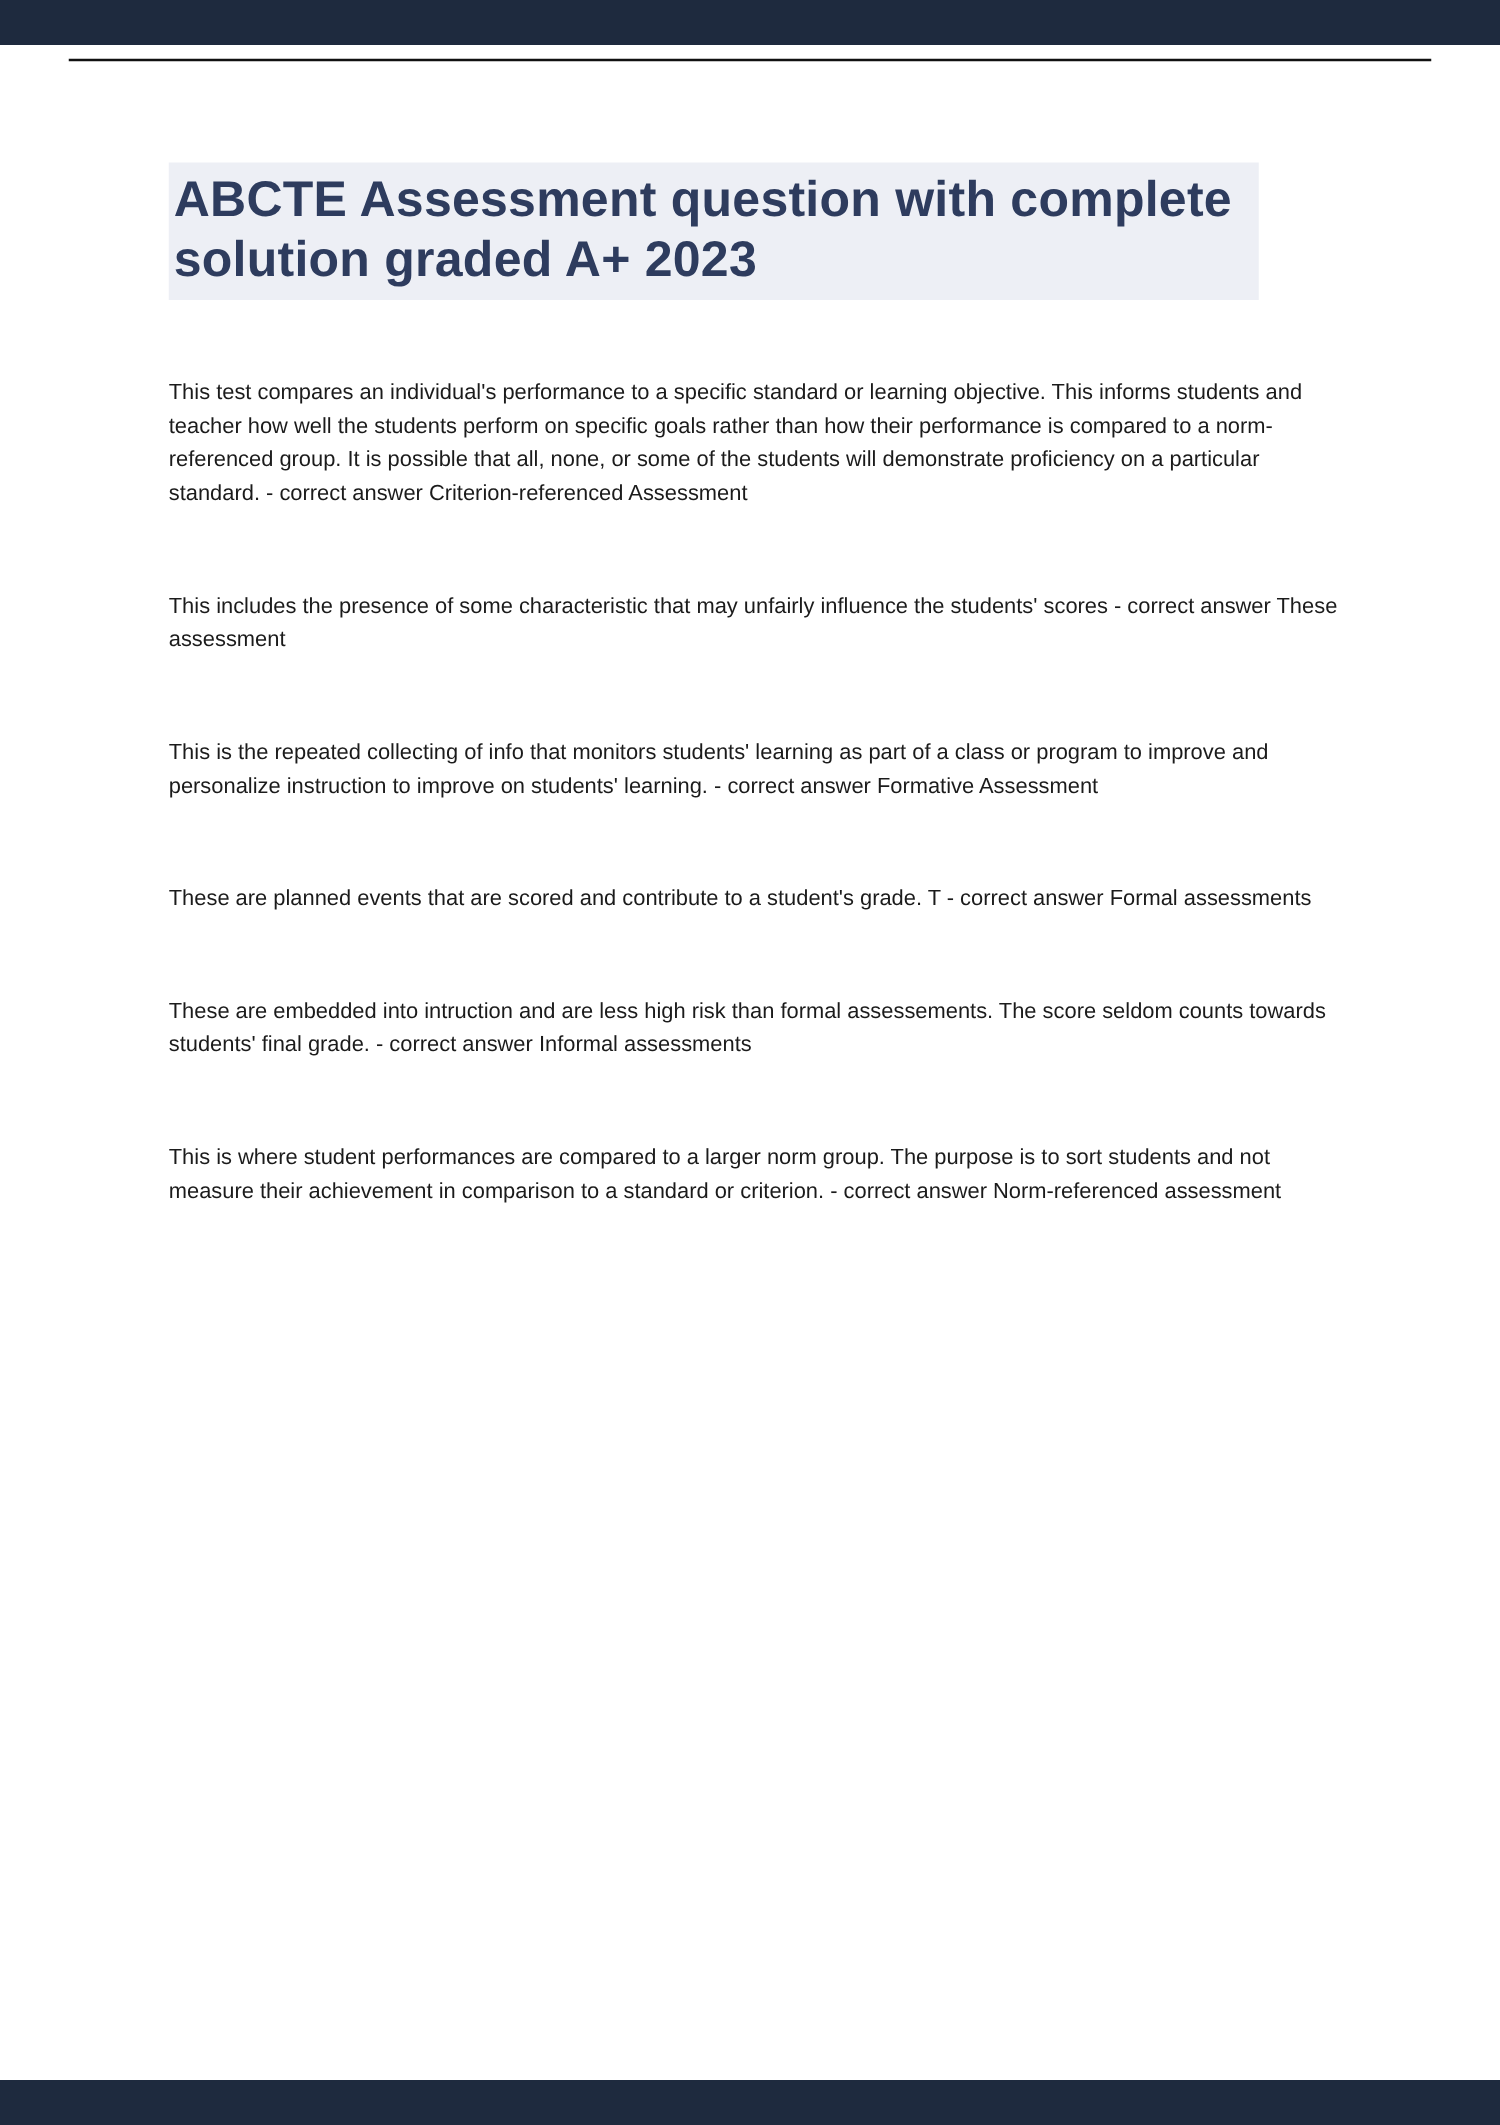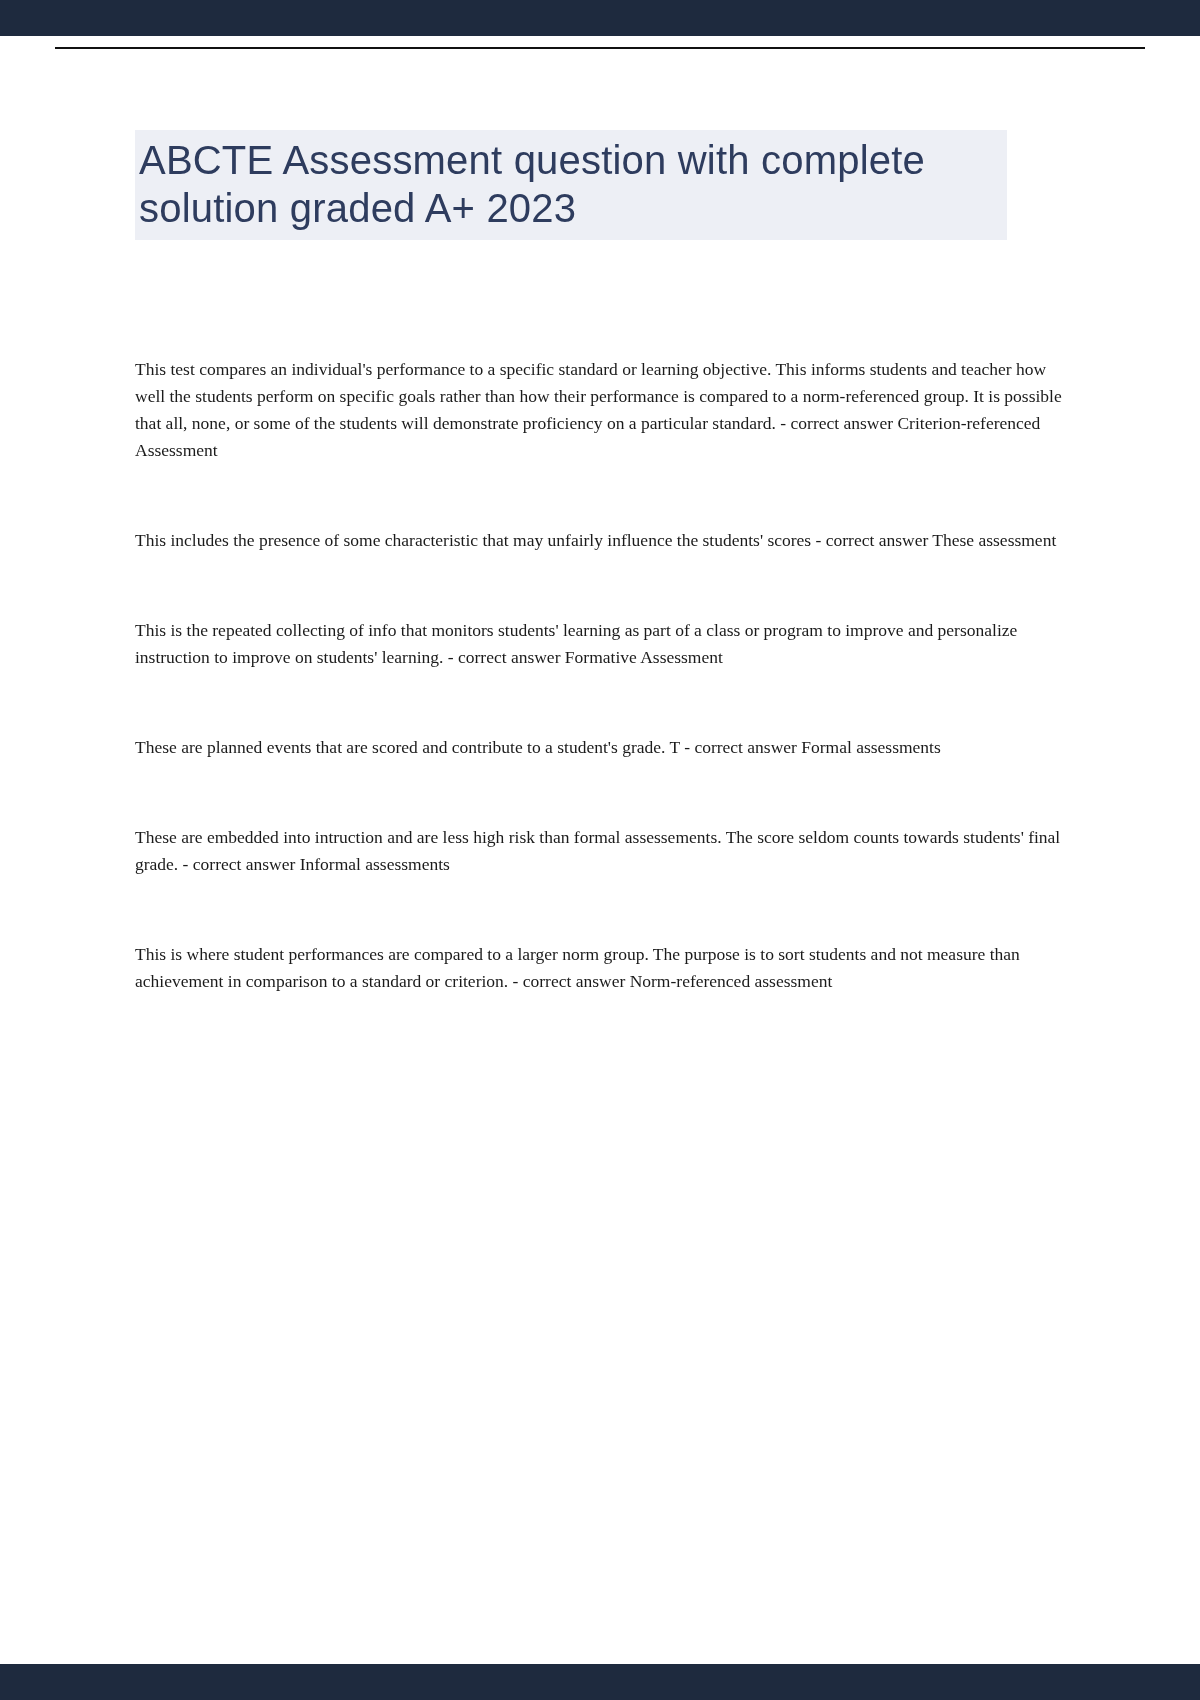--- a/index.html
+++ b/index.html
@@ -37,35 +37,34 @@
     top: 130px;
     left: 135px;
     width: 935px;
   }
   .title {
     display: inline-block;
     width: 862px;
     background: #edeff5;
     color: #2e3c5e;
     font-size: 40px;
-    font-weight: normal;
+    font-weight: bold;
     line-height: 48px;
     padding: 6px 6px 8px 4px;
-    margin: 0 0 116px 0;
+    margin: 0 0 44px 0;
     letter-spacing: 0.2px;
   }
   .paragraphs {
     width: 935px;
   }
   .paragraph {
-    margin: 0 0 63px 0;
+    margin: 16px 0 63px 0;
     color: #1b1b1b;
     font-size: 17.5px;
     line-height: 27px;
-    font-family: Liberation Serif, serif;
   }
   .paragraph:last-child {
     margin-bottom: 0;
   }
 </style>
 </head>
 <body>
 
 <div class="page">
 
@@ -74,19 +73,19 @@
 
   <div class="content">
     <h1 class="title">ABCTE Assessment question with complete solution graded A+ 2023</h1>
 
     <div class="paragraphs">
       <p class="paragraph">This test compares an individual's performance to a specific standard or learning objective. This informs students and teacher how well the students perform on specific goals rather than how their performance is compared to a norm-referenced group. It is possible that all, none, or some of the students will demonstrate proficiency on a particular standard. - correct answer Criterion-referenced Assessment</p>
       <p class="paragraph">This includes the presence of some characteristic that may unfairly influence the students' scores - correct answer These assessment</p>
       <p class="paragraph">This is the repeated collecting of info that monitors students' learning as part of a class or program to improve and personalize instruction to improve on students' learning. - correct answer Formative Assessment</p>
       <p class="paragraph">These are planned events that are scored and contribute to a student's grade. T - correct answer Formal assessments</p>
       <p class="paragraph">These are embedded into intruction and are less high risk than formal assessements. The score seldom counts towards students' final grade. - correct answer Informal assessments</p>
-      <p class="paragraph">This is where student performances are compared to a larger norm group. The purpose is to sort students and not measure than achievement in comparison to a standard or criterion. - correct answer Norm-referenced assessment</p>
+      <p class="paragraph">This is where student performances are compared to a larger norm group. The purpose is to sort students and not measure their achievement in comparison to a standard or criterion. - correct answer Norm-referenced assessment</p>
     </div>
   </div>
 
   <div class="bar bottom"></div>
 
 </div>
 
 </body></html>

